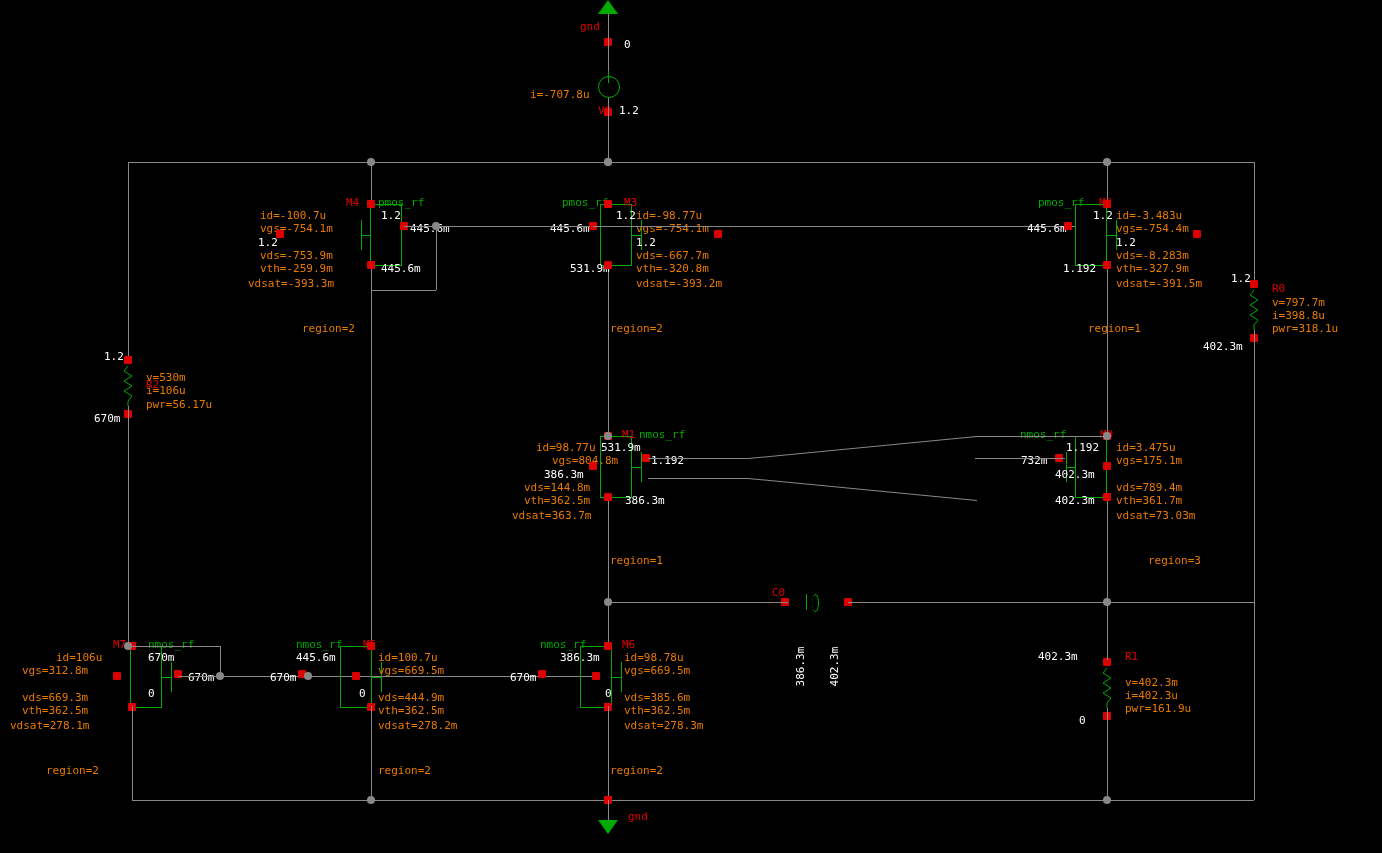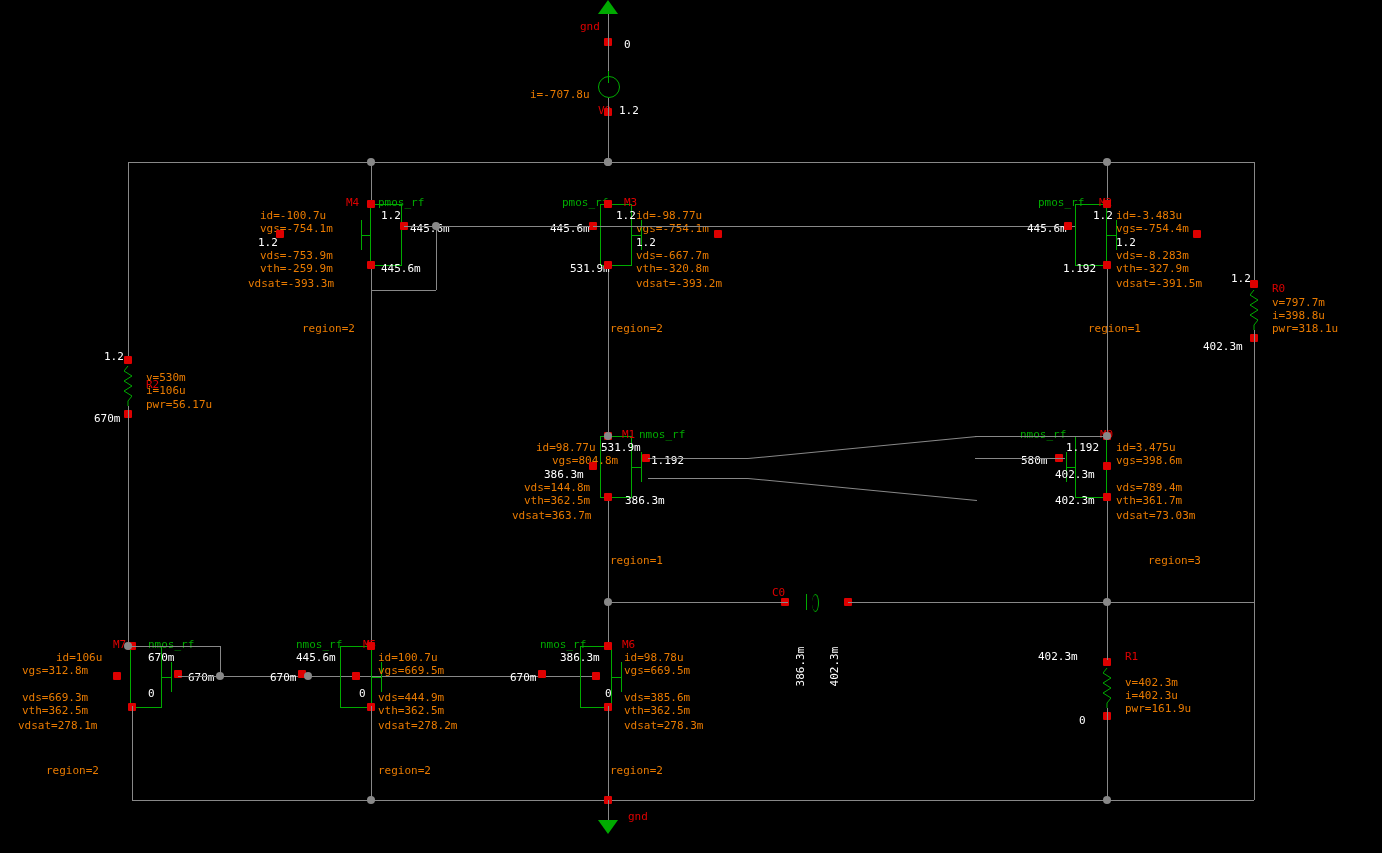--- a/index.html
+++ b/index.html
@@ -187,22 +187,22 @@
 
 <div class="mos" style="left:1075px;top:436px">
   <div class="gate"></div>
     <div class="gh"></div>
 </div>
 <div class="wire vw" style="left:1107px;top:496px;height:108px"></div>
 <div class="txt g" style="left:1020px;top:428px">nmos_rf</div>
 <div class="txt r" style="left:1100px;top:428px">M0</div>
 <div class="txt w" style="left:1066px;top:441px">1.192</div>
 <div class="txt o" style="left:1116px;top:441px">id=3.475u</div>
-<div class="txt w" style="left:1021px;top:454px">580m</div>
-<div class="txt o" style="left:1116px;top:454px">vgs=398.6m</div>
+<div class="txt w" style="left:1021px;top:454px">732m</div>
+<div class="txt o" style="left:1116px;top:454px">vgs=175.1m</div>
 <div class="txt w" style="left:1055px;top:468px">402.3m</div>
 <div class="txt o" style="left:1116px;top:481px">vds=789.4m</div>
 <div class="txt w" style="left:1055px;top:494px">402.3m</div>
 <div class="txt o" style="left:1116px;top:494px">vth=361.7m</div>
 <div class="txt o" style="left:1116px;top:509px">vdsat=73.03m</div>
 <div class="txt o" style="left:1148px;top:554px">region=3</div>
 <div class="pin" style="left:1103px;top:432px"></div>
 <div class="pin" style="left:1103px;top:493px"></div>
 <div class="pin" style="left:1055px;top:454px"></div>
 <div class="pin" style="left:1103px;top:462px"></div>
@@ -258,21 +258,21 @@
 </div>
 <div class="txt r" style="left:113px;top:638px">M7</div>
 <div class="txt g" style="left:148px;top:638px">nmos_rf</div>
 <div class="txt o" style="left:56px;top:651px">id=106u</div>
 <div class="txt w" style="left:148px;top:651px">670m</div>
 <div class="txt o" style="left:22px;top:664px">vgs=312.8m</div>
 <div class="txt w" style="left:188px;top:671px">670m</div>
 <div class="txt w" style="left:148px;top:687px">0</div>
 <div class="txt o" style="left:22px;top:691px">vds=669.3m</div>
 <div class="txt o" style="left:22px;top:704px">vth=362.5m</div>
-<div class="txt o" style="left:18px;top:719px">vdsat=278.1m</div>
+<div class="txt o" style="left:10px;top:719px">vdsat=278.1m</div>
 <div class="txt o" style="left:46px;top:764px">region=2</div>
 <div class="pin" style="left:128px;top:642px"></div>
 <div class="pin" style="left:128px;top:703px"></div>
 <div class="pin" style="left:174px;top:670px"></div>
 <div class="pin" style="left:113px;top:672px"></div>
 
 <div class="wire vw" style="left:220px;top:646px;height:30px"></div>
 <div class="wire hw" style="left:128px;top:646px;width:92px"></div>
 <div class="wire hw" style="left:178px;top:676px;width:420px"></div>
 <div class="jct" style="left:216px;top:672px"></div>

